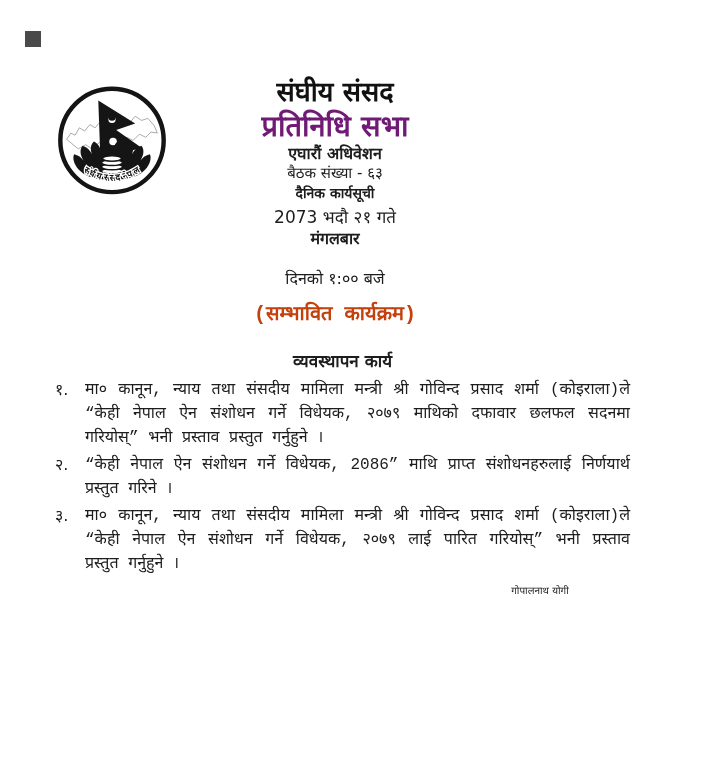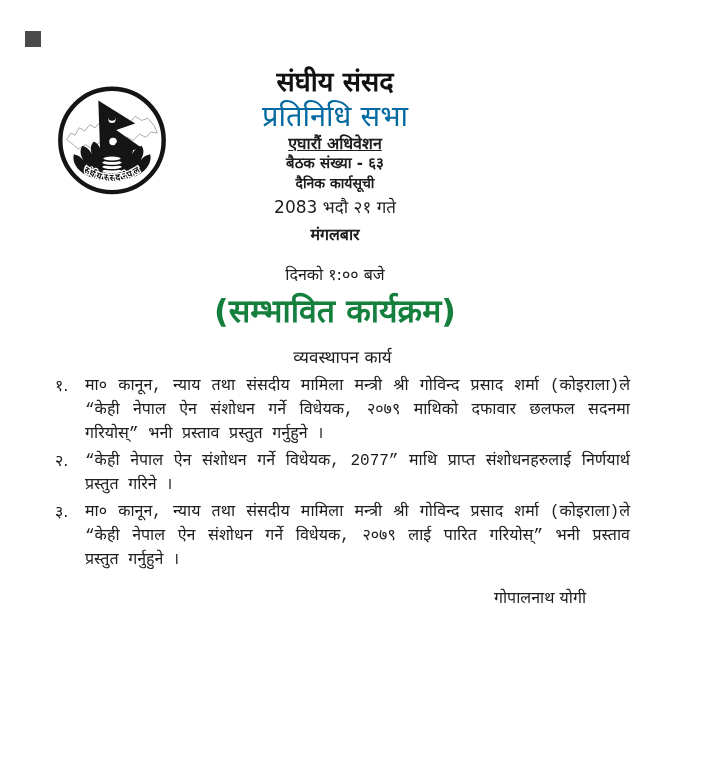--- a/index.html
+++ b/index.html
@@ -10,40 +10,40 @@
   }
   .page { position:relative; width:720px; height:782px; overflow:hidden; background:#fff; }
 
   .scan-artifact {
     position:absolute; left:25px; top:31px; width:16px; height:16px;
     background:#4a4a4a;
   }
 
   .seal { position:absolute; left:54px; top:80px; width:116px; height:122px; }
 
-  .doc { position:absolute; left:0; top:66px; width:670px; text-align:center; }
+  .doc { position:absolute; left:0; top:76px; width:670px; text-align:center; }
 
   .t-org    { font-size:27px; font-weight:bold; line-height:32px; color:#111; }
-  .t-body   { font-size:29px; font-weight:normal; line-height:36px; color:#0369a1; }
-  .t-sess   { font-size:16px; font-weight:bold; line-height:20px;text-decoration:underline; }
-  .t-meet   { font-size:15px; font-weight:bold; line-height:18px; }
+  .t-body   { font-size:29px; font-weight:bold; line-height:36px; color:#701a75; }
+  .t-sess   { font-size:16px; font-weight:bold; line-height:20px; }
+  .t-meet   { font-size:15px; font-weight:normal; line-height:18px; }
   .t-doc    { font-size:14px; font-weight:bold; line-height:22px; }
   .t-date   { font-size:17px; line-height:20px; margin-top:3px; }
-  .t-day    { font-size:16px; font-weight:bold; line-height:20px; margin-top:8px; }
+  .t-day    { font-size:16px; font-weight:bold; line-height:20px; margin-top:2px; }
   .t-time   { font-size:16px; line-height:20px; margin-top:20px; }
-  .t-tent   { font-size:32px; font-weight:bold; line-height:32px; margin-top:10px; color:#15803d; }
-  .t-sec    { font-size:17px; font-weight:normal; line-height:21px; margin-top:20px;margin-left:15px; }
+  .t-tent   { font-size:20px; font-weight:bold; line-height:32px; margin-top:10px; color:#c2410c;font-family:Liberation Mono, monospace; }
+  .t-sec    { font-size:17px; font-weight:bold; line-height:21px; margin-top:20px;margin-left:15px; }
 
   .agenda { margin-top:6px; padding:0 40px 0 55px; text-align:left; }
   .agenda-item { display:flex; margin-bottom:3px; font-size:16px; line-height:24px; }
   .agenda-item .num { width:30px; flex:none; }
   .agenda-item .txt { flex:1; text-align:justify;font-family:Liberation Mono, monospace; }
 
-  .signature { margin-top:15px; margin-left:440px; width:200px; text-align:center;
-               font-size:16px; line-height:21px; }
+  .signature { margin-top:4px; margin-left:440px; width:200px; text-align:center;
+               font-size:10px; line-height:21px; }
 </style>
 </head>
 <body>
 
 <div class="page">
 
   <div class="scan-artifact"></div>
 
   <svg class="seal" viewBox="0 0 110 115" aria-hidden="true">
     <circle cx="55" cy="57" r="49" fill="#ffffff" stroke="#141414" stroke-width="4.2"></circle>
@@ -70,34 +70,34 @@
       <textPath href="#seal-text-arc" startOffset="50%">संघीय संसद नेपाल</textPath>
     </text>
   </svg>
 
   <div class="doc">
     <div class="t-org">संघीय संसद</div>
     <div class="t-body">प्रतिनिधि सभा</div>
     <div class="t-sess">एघारौं अधिवेशन</div>
     <div class="t-meet">बैठक संख्या - ६३</div>
     <div class="t-doc">दैनिक कार्यसूची</div>
-    <div class="t-date">2083 भदौ २१ गते</div>
+    <div class="t-date">2073 भदौ २१ गते</div>
     <div class="t-day">मंगलबार</div>
     <div class="t-time">दिनको १:०० बजे</div>
     <div class="t-tent">(सम्भावित कार्यक्रम)</div>
     <div class="t-sec">व्यवस्थापन कार्य</div>
 
     <div class="agenda">
       <div class="agenda-item">
         <div class="num">१.</div>
         <div class="txt">मा० कानून, न्याय तथा संसदीय मामिला मन्त्री श्री गोविन्द प्रसाद शर्मा (कोइराला)ले “केही नेपाल ऐन संशोधन गर्ने विधेयक, २०७९ माथिको दफावार छलफल सदनमा गरियोस्” भनी प्रस्ताव प्रस्तुत गर्नुहुने ।</div>
       </div>
       <div class="agenda-item">
         <div class="num">२.</div>
-        <div class="txt">“केही नेपाल ऐन संशोधन गर्ने विधेयक, 2077” माथि प्राप्त संशोधनहरुलाई निर्णयार्थ प्रस्तुत गरिने ।</div>
+        <div class="txt">“केही नेपाल ऐन संशोधन गर्ने विधेयक, 2086” माथि प्राप्त संशोधनहरुलाई निर्णयार्थ प्रस्तुत गरिने ।</div>
       </div>
       <div class="agenda-item">
         <div class="num">३.</div>
         <div class="txt">मा० कानून, न्याय तथा संसदीय मामिला मन्त्री श्री गोविन्द प्रसाद शर्मा (कोइराला)ले “केही नेपाल ऐन संशोधन गर्ने विधेयक, २०७९ लाई पारित गरियोस्” भनी प्रस्ताव प्रस्तुत गर्नुहुने ।</div>
       </div>
     </div>
 
     <div class="signature">
       <div>गोपालनाथ योगी</div>
     </div>

